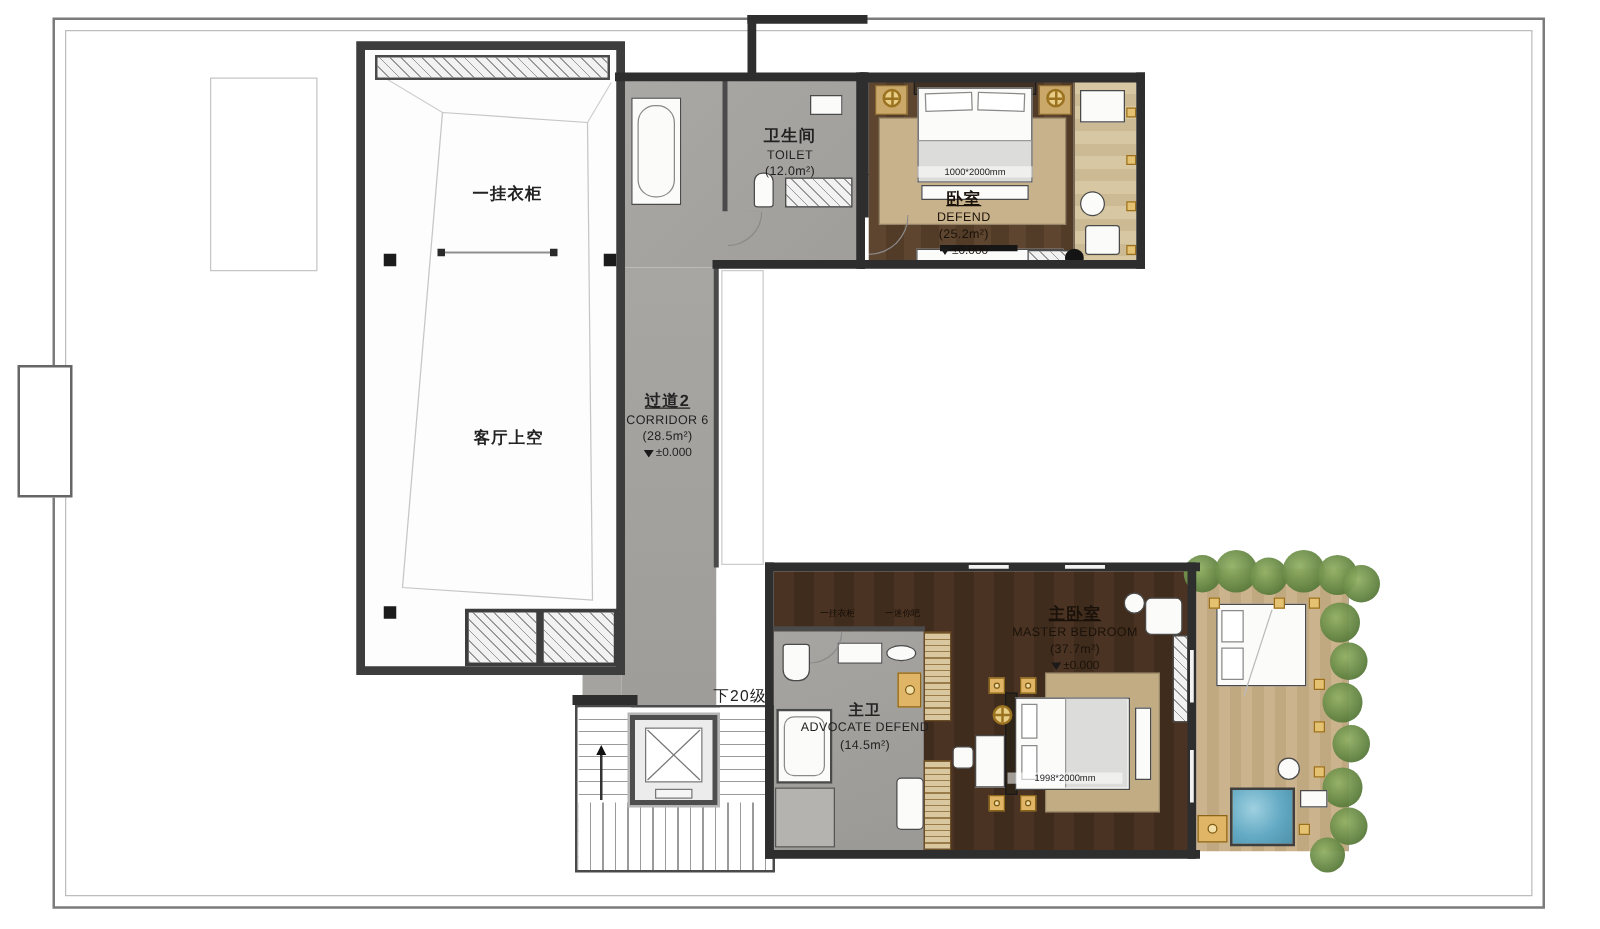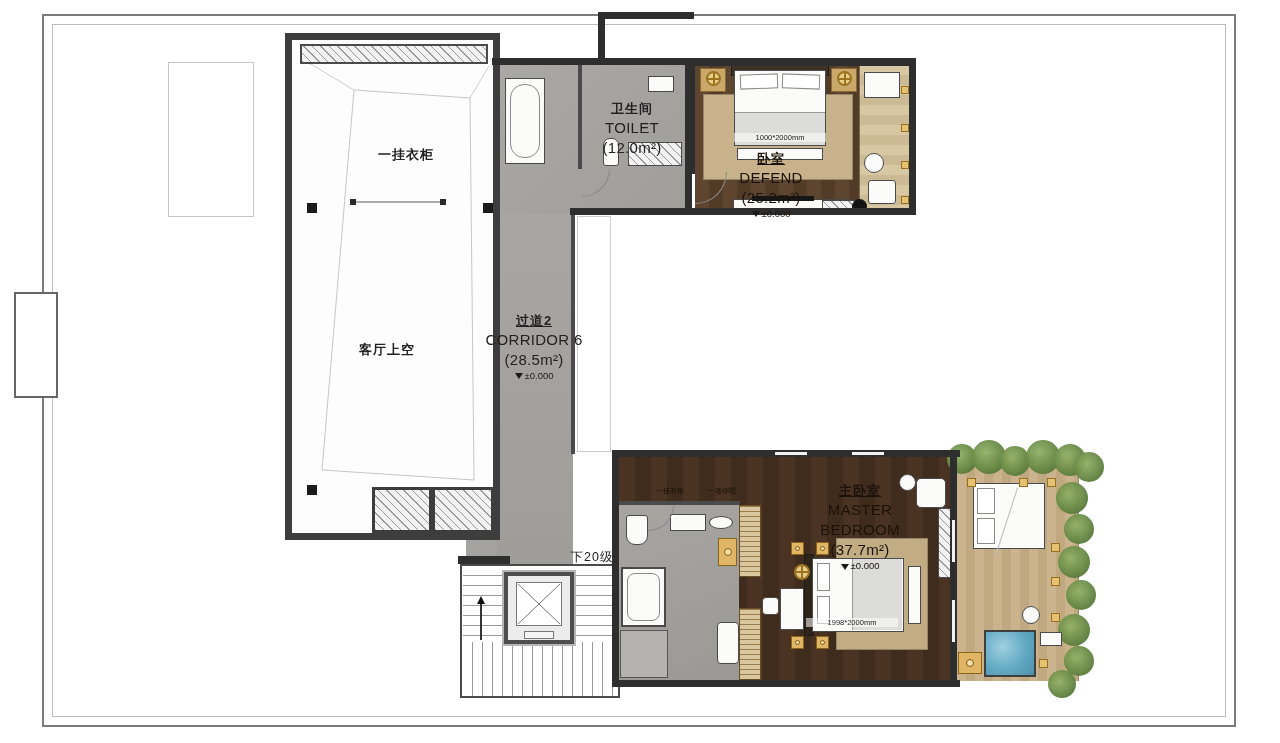--- a/index.html
+++ b/index.html
@@ -6,21 +6,21 @@
   #plan{position:relative;width:1280px;height:743px;background:#ffffff;overflow:hidden;
         font-family:"Liberation Sans","DejaVu Sans",sans-serif;color:#222}
   *{box-sizing:border-box}
   .abs{position:absolute}
   .wall{position:absolute;background:#2e2e2e;z-index:20}
   .thinwall{position:absolute;background:#4a4a4a;z-index:19}
   .col{position:absolute;width:10px;height:10px;background:#1b1b1b;z-index:21}
   .lbl{position:absolute;display:flex;flex-direction:column;align-items:center;line-height:1.35;
        pointer-events:none;z-index:30;text-align:center}
   .lbl .cn{font-size:13px;font-weight:bold;letter-spacing:1px}
-  .lbl .sub{font-size:15px;letter-spacing:.3px}
+  .lbl .sub{font-size:10px;letter-spacing:.3px}
   .lbl.u .cn{text-decoration:underline}
   .lvl{display:flex;align-items:center;gap:2px;font-size:9.5px}
   .tri{width:0;height:0;border-left:4px solid transparent;border-right:4px solid transparent;border-top:6px solid #1a1a1a}
   .furn{position:absolute;background:#fbfbfa;border:1.5px solid #4a4a4a;z-index:12}
   .hatch{background:repeating-linear-gradient(45deg,#9a9a9a 0 1px,#f2f2f2 1px 6px)}
   .gold{position:absolute;background:#e4c271;border:1px solid #9a7020;z-index:13}
   .goldpad{position:absolute;background:#e0b566;border:1px solid #8a6418;z-index:13;display:flex;align-items:center;justify-content:center}
   .goldring{width:8px;height:8px;border:1.5px solid #7d5a14;border-radius:50%;background:#f3dfa8}
   .plant{position:absolute;border-radius:50%;background:radial-gradient(circle at 40% 38%,#93b166,#5d7f3e 68%,#44612d);opacity:.95;z-index:9}
   .size-lbl{position:absolute;font-size:7.5px;color:#1e1e1e;text-align:center;background:rgba(255,255,255,.55);line-height:1.2;z-index:14}
@@ -54,21 +54,21 @@
   </svg>
   <div class="furn hatch" style="left:300px;top:44px;width:188px;height:20px;border-width:2px"></div>
   <div class="furn hatch" style="left:372px;top:487px;width:60px;height:46px;border:3px solid #3d3d3d"></div>
   <div class="furn hatch" style="left:432px;top:487px;width:62px;height:46px;border:3px solid #3d3d3d"></div>
   <div class="col" style="left:307px;top:203px"></div>
   <div class="col" style="left:483px;top:203px"></div>
   <div class="col" style="left:307px;top:485px"></div>
   <div class="lbl" style="left:346px;top:146px;width:120px">
       <span class="cn">一挂衣柜</span>
     </div>
-  <div class="lbl" style="left:327px;top:341px;width:120px">
+  <div class="lbl" style="left:347px;top:341px;width:120px">
       <span class="cn">客厅上空</span>
     </div>
 
   <div class="abs" style="left:497px;top:64px;width:193px;height:150px;background:linear-gradient(135deg,#aaa8a5,#a09e9b);z-index:6"></div>
   <div class="wall" style="left:492px;top:58px;width:202px;height:7px"></div>
   <div class="wall" style="left:685px;top:58px;width:7px;height:157px"></div>
   <div class="wall" style="left:570px;top:208px;width:122px;height:7px"></div>
   <div class="thinwall" style="left:578px;top:64px;width:4px;height:105px"></div>
   <div class="arc" style="left:582px;top:169px;width:28px;height:28px"></div>
   <div class="furn" style="left:505px;top:78px;width:40px;height:86px"></div>
@@ -172,20 +172,25 @@
   <div class="furn" style="left:621px;top:567px;width:45px;height:60px;border-width:2px"></div>
   <div class="abs" style="left:627px;top:573px;width:33px;height:48px;border:1px solid #8a8a8a;border-radius:8px;z-index:13"></div>
   <div class="abs" style="left:620px;top:630px;width:48px;height:48px;background:#b5b3b0;border:1.5px solid #555;z-index:12"></div>
   <div class="furn" style="left:670px;top:514px;width:36px;height:17px"></div>
   <div class="furn" style="left:709px;top:516px;width:24px;height:13px;border-radius:50%"></div>
   <div class="goldpad" style="left:718px;top:538px;width:19px;height:28px">
       <span class="goldring"></span>
     </div>
   <div class="furn" style="left:717px;top:622px;width:22px;height:42px;border-radius:4px"></div>
   <div class="arc" style="left:648px;top:505px;width:26px;height:26px"></div>
+  <div class="lbl" style="left:632px;top:560px;width:120px;color:#222">
+    <span class="cn" style="font-size:12px">主卫</span>
+    <span class="sub">ADVOCATE DEFEND</span>
+    <span class="sub">(14.5m²)</span>
+  </div>
 
   <div class="abs" style="left:836px;top:538px;width:92px;height:112px;background:#c2ac84;border:1px solid rgba(0,0,0,.22);z-index:7"></div>
   <div class="abs" style="left:804px;top:554px;width:10px;height:82px;background:#2f2418;border:1px solid #1b1b1b;z-index:12"></div>
   <div class="furn" style="left:812px;top:558px;width:92px;height:74px"></div>
   <div class="abs" style="left:817px;top:563px;width:13px;height:28px;background:#fff;border:1px solid #8a8a8a;z-index:13"></div>
   <div class="abs" style="left:817px;top:596px;width:13px;height:28px;background:#fff;border:1px solid #8a8a8a;z-index:13"></div>
   <div class="abs" style="left:852px;top:559px;width:50px;height:71px;background:#dcdcda;border-left:1px solid #9a9a9a;z-index:13"></div>
   <div class="size-lbl" style="left:806px;top:618px;width:92px">1998*2000mm</div>
   <div class="furn" style="left:908px;top:566px;width:13px;height:58px"></div>
   <div class="furn" style="left:780px;top:588px;width:24px;height:42px"></div>

